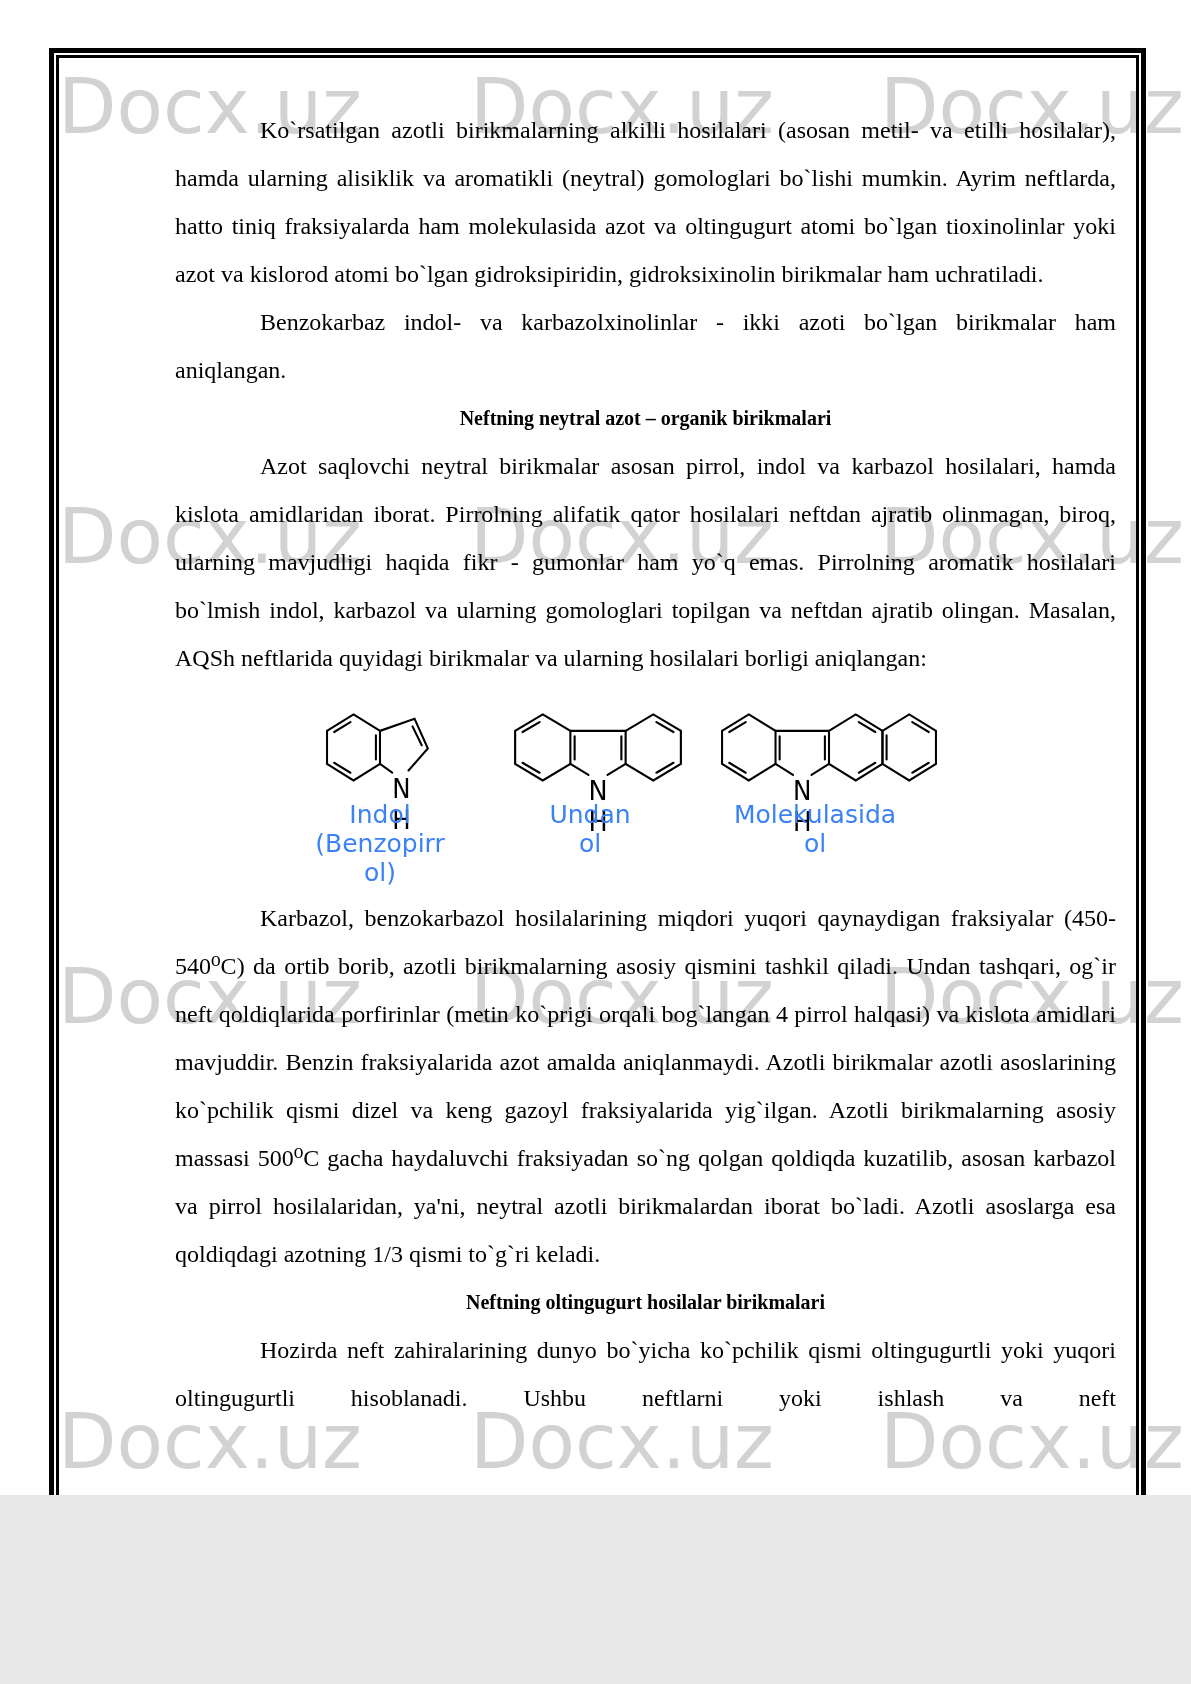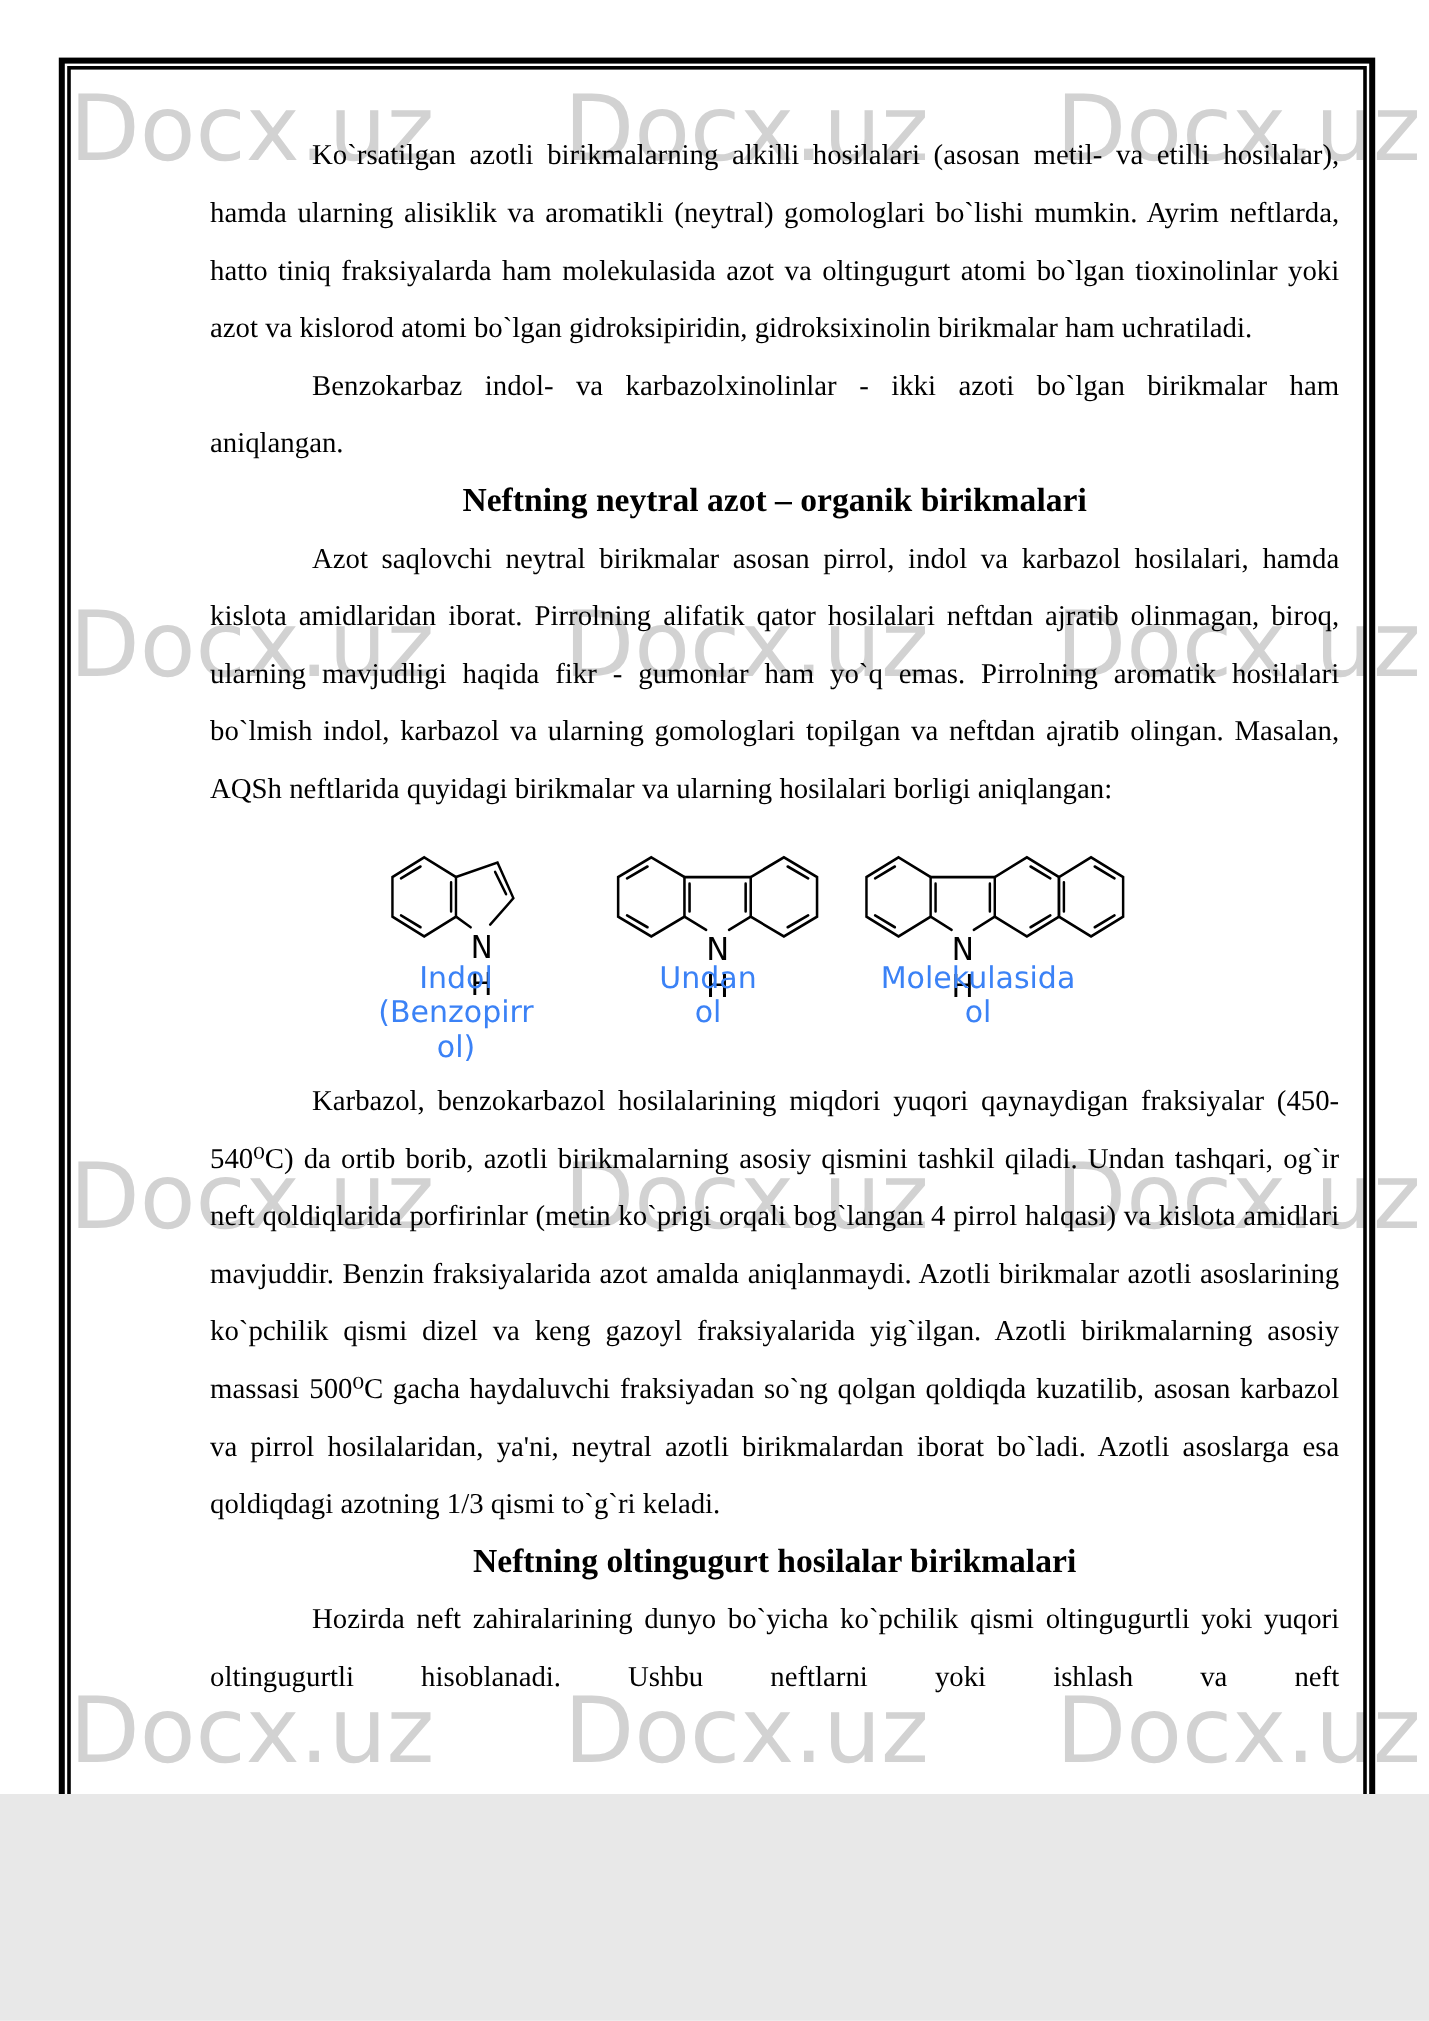--- a/index.html
+++ b/index.html
@@ -38,21 +38,21 @@
   }
   
   .content {
     position: absolute; left: 175px; top: 106px; width: 941px;
     font-size: 24px; line-height: 48px;
     text-align: justify;
     z-index: 1;
   }
   .par { margin: 0; text-indent: 85px; }
   .heading {
-    margin: 0; font-size: 28px; line-height: 48px;
+    margin: 0; font-size: 20px; line-height: 48px;
     font-weight: bold; text-align: center; text-indent: 0;
   }
   .continues { text-align-last: justify; }
   
   .structures { position: relative; height: 212px; text-indent: 0; }
   .mol { position: absolute; top: 28px; }
   .mol svg { display: block; }
   .mol-1 { left: 150px; }
   .mol-2 { left: 338px; }
   .mol-3 { left: 545px; }

